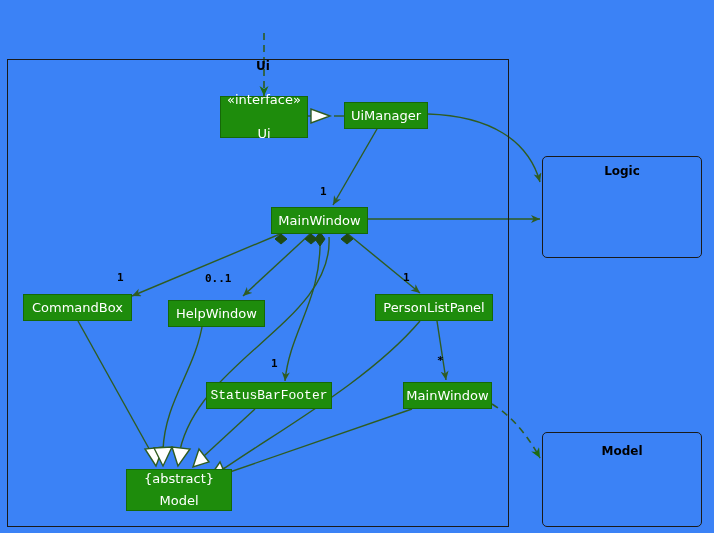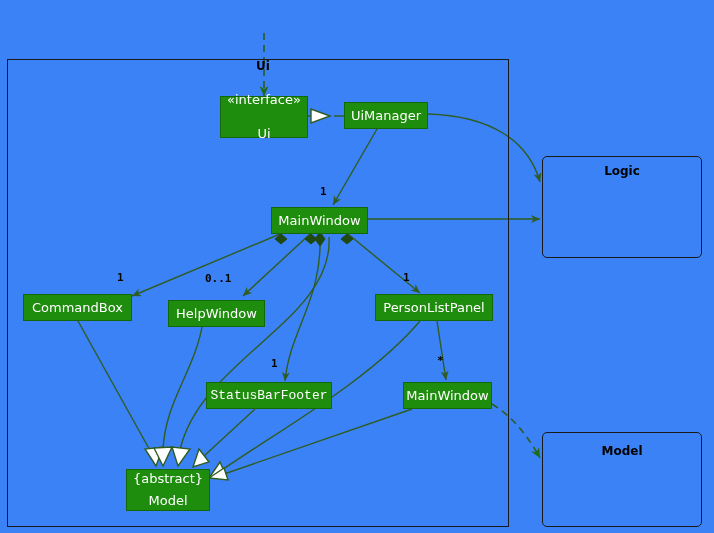--- a/index.html
+++ b/index.html
@@ -196,21 +196,21 @@
   </div>
 
   <div class="cls" style="left:206px; top:382px; width:126px; height:27px;font-family:Liberation Mono, monospace;">
     <span class="l1">StatusBarFooter</span>
   </div>
 
   <div class="cls" style="left:403px; top:382px; width:89px; height:27px;">
     <span class="l1">MainWindow</span>
   </div>
 
-  <div class="cls" style="left:126px; top:469px; width:84px; height:42px;gap:8px;">
+  <div class="cls" style="left:126px; top:469px; width:106px; height:42px;gap:8px;">
     <span class="l1">{abstract}</span>
     <span class="l2">Model</span>
   </div>
 
   <div class="mult" style="left:320px; top:185px;">1</div>
   <div class="mult" style="left:117px; top:271px;">1</div>
   <div class="mult" style="left:205px; top:272px;">0..1</div>
   <div class="mult" style="left:403px; top:271px;">1</div>
   <div class="mult" style="left:271px; top:357px;">1</div>
   <div class="mult" style="left:437px; top:354px;">*</div>

